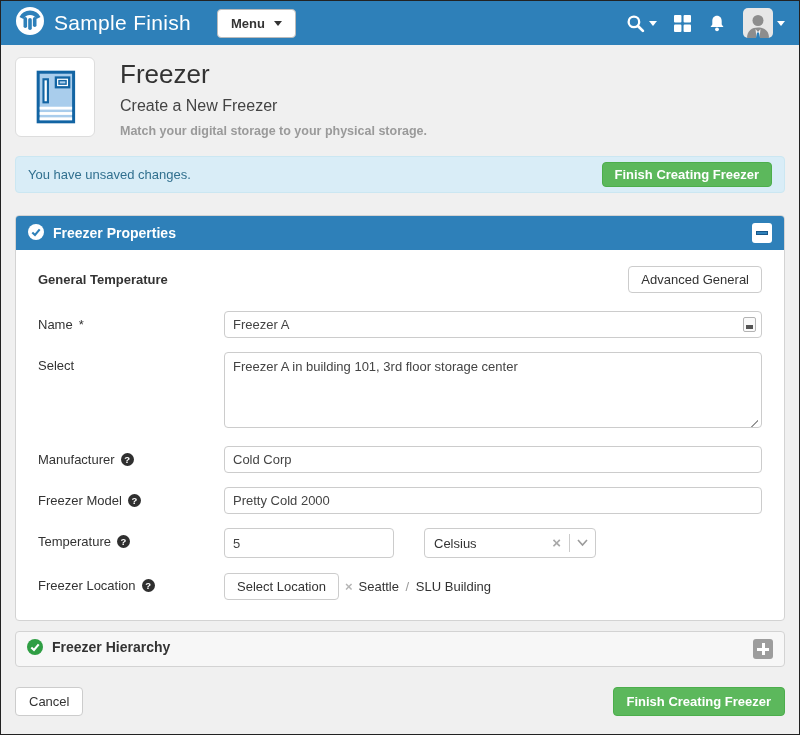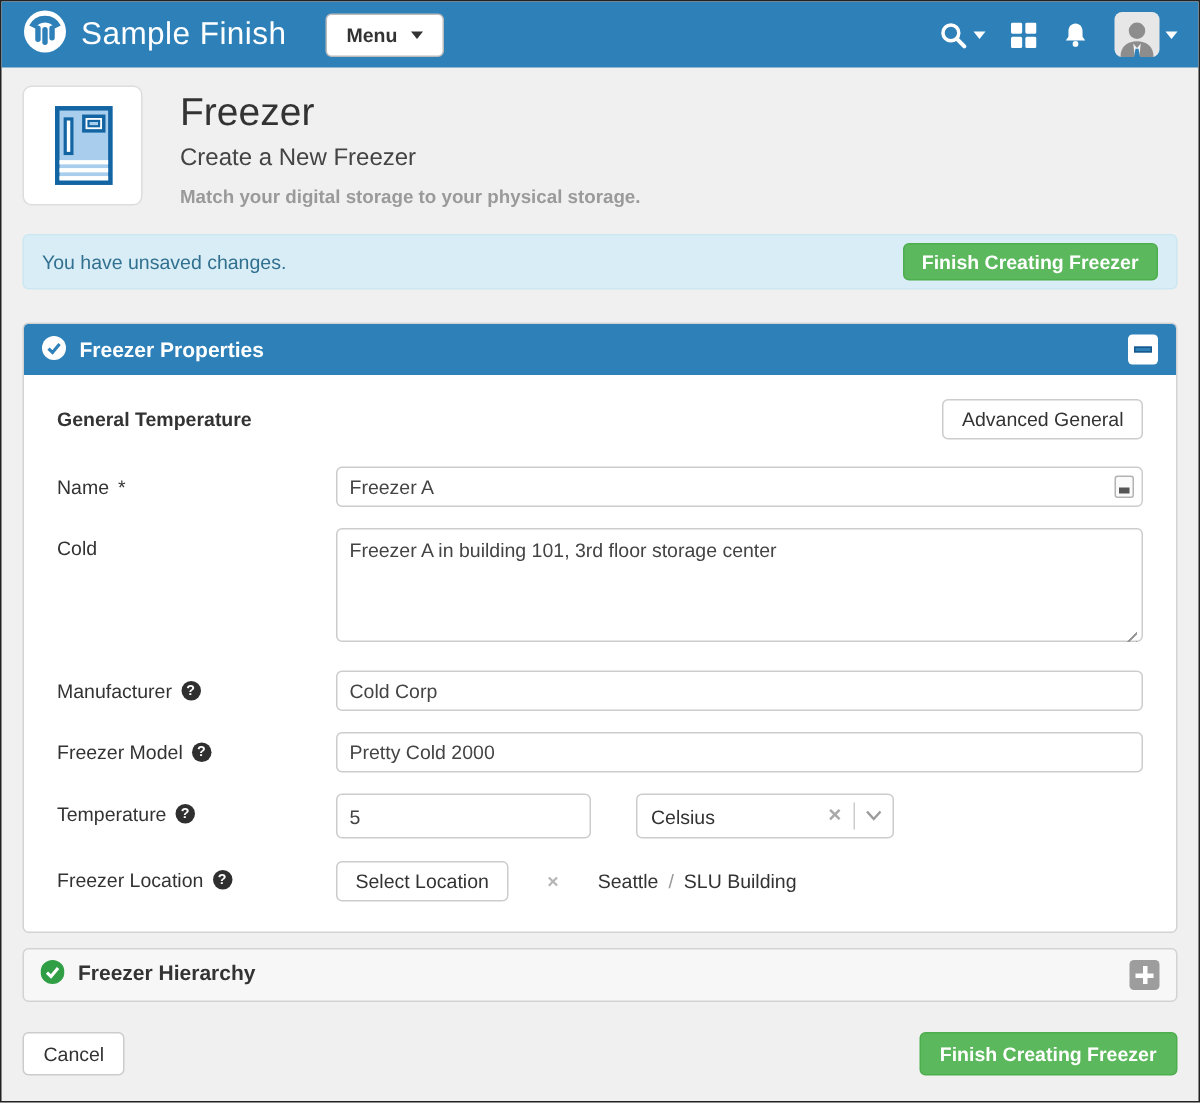--- a/index.html
+++ b/index.html
@@ -67,21 +67,21 @@
     background: repeating-linear-gradient(135deg, #999 0 1.5px, transparent 1.5px 4.5px);
     clip-path: polygon(100% 0, 100% 100%, 0 100%); }
   .inline-control { display: flex; align-items: flex-start; gap: 30px; }
   .temp-input { width: 170px; height: 30px; }
   .select { width: 172px; height: 30px; border: 1px solid #ccc; border-radius: 4px; background: #fff;
     display: flex; align-items: center; padding: 0 7px 0 9px; cursor: pointer; }
   .select-value { flex: 1; font-size: 13px; color: #333; }
   .clear-x { color: #a9a9a9; font-size: 15px; font-weight: 700; padding: 0 8px 2px 0; cursor: pointer; line-height: 1; }
   .select-sep { width: 1px; height: 18px; background: #ccc; }
   .select .chev { padding-left: 7px; display: flex; align-items: center; cursor: pointer; }
-  .loc-control { display: flex; align-items: center; gap: 26px; padding-top: 1px; }
+  .loc-control { display: flex; align-items: center; gap: 6px; padding-top: 1px; }
   .loc-x { color: #b5b5b5; font-size: 13px; font-weight: 700; cursor: pointer; }
   .loc-path { font-size: 13px; color: #333; }
   .loc-sep { color: #999; padding: 0 3px; }
   
   .panel-collapsed { margin-top: 10px; display: flex; align-items: flex-start; gap: 9px;
     padding: 7px 11px; font-weight: 700; font-size: 14px; color: #333; background: #f7f7f7; cursor: pointer; }
   .expand-btn { margin-left: auto; width: 20px; height: 20px; background: #9d9d9d; border-radius: 3px;
     position: relative; cursor: pointer; }
   .expand-btn::before { content: ""; position: absolute; left: 4px; right: 4px; top: 8.5px; height: 3px; background: #fff; }
   .expand-btn::after { content: ""; position: absolute; top: 4px; bottom: 4px; left: 8.5px; width: 3px; background: #fff; }
@@ -197,21 +197,21 @@
           <span class="req">*</span>
         </div>
         <div class="field-control">
           <input class="form-control" type="text" value="Freezer A" style="">
           <span class="adorn"></span>
         </div>
       </div>
 
       <div class="field-row">
         <div class="field-label">
-          <span>Cold</span>
+          <span>Select</span>
         </div>
         <div class="field-control">
           <textarea class="form-control" style="">Freezer A in building 101, 3rd floor storage center</textarea>
           <span class="grip"></span>
         </div>
       </div>
 
       <div class="field-row">
         <div class="field-label">
           <span>Manufacturer</span>

